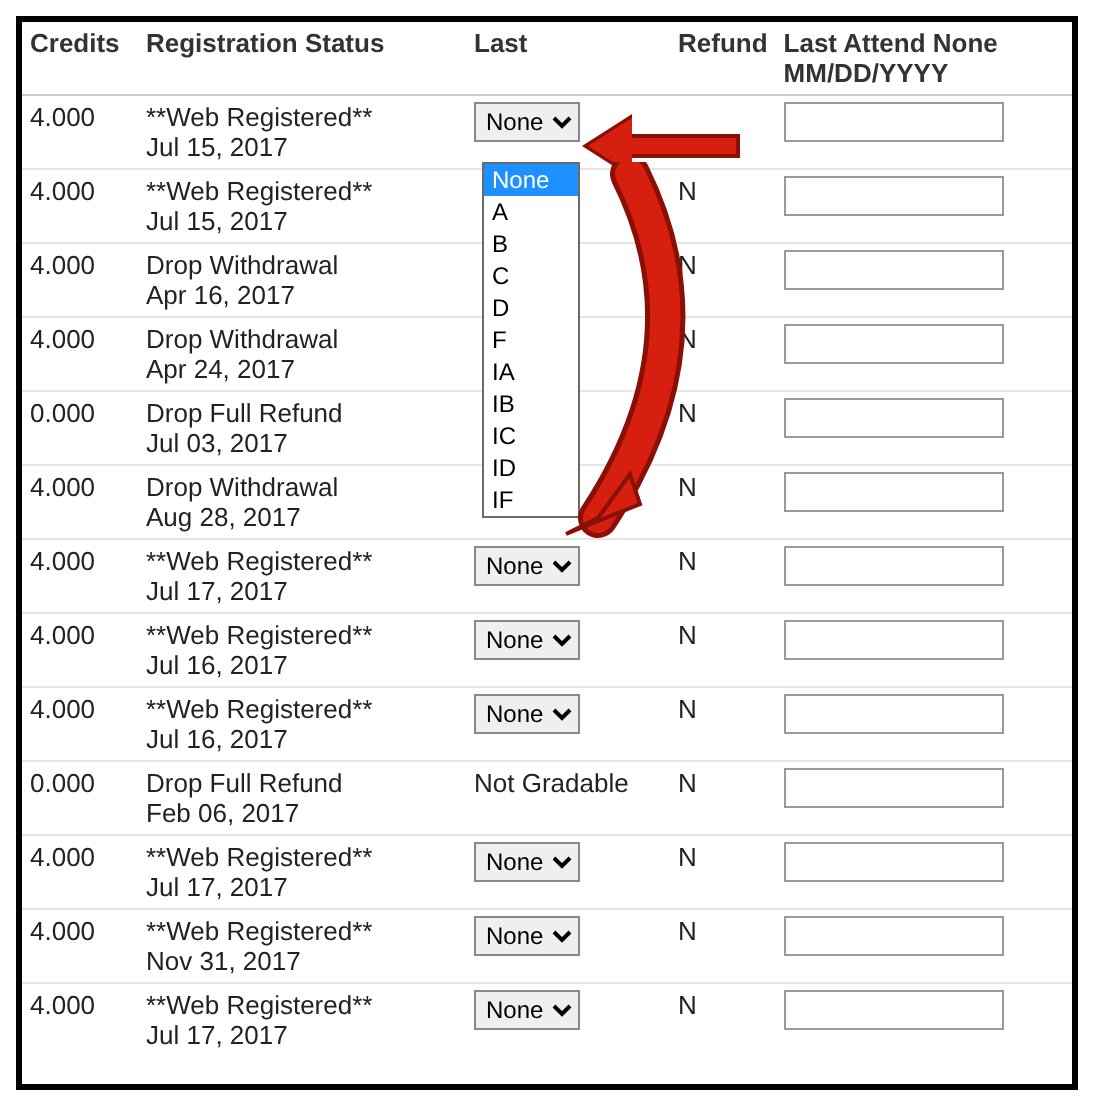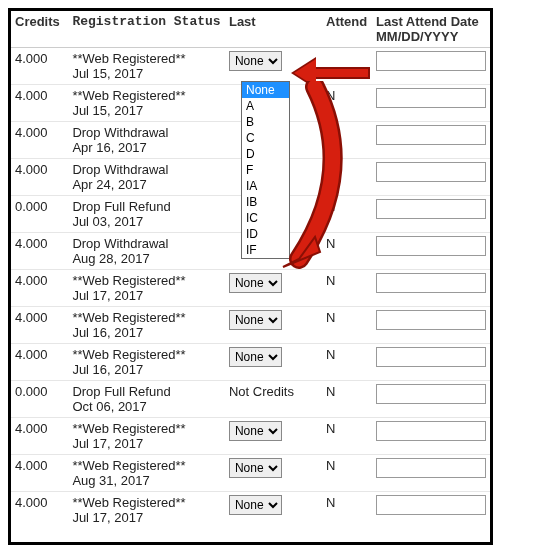--- a/index.html
+++ b/index.html
@@ -6,21 +6,21 @@
   body {
     margin: 0;
     padding: 8px;
     font-family: Verdana, Geneva, sans-serif;
     font-size: 13px;
     background: #fff;
     width: 547px;
   }
   .frame {
     border: 3px solid #000;
-    width: 485px;
+    width: 531px;
     height: 537px;
     position: relative;
     background: #fff;
     overflow: hidden;
   }
   table {
     border-collapse: collapse;
     width: 100%;
   }
   th {
@@ -35,21 +35,21 @@
   td {
     padding: 3px 4px;
     vertical-align: top;
     font-size: 13px;
     color: #222;
   }
   tr.data-row td {
     border-top: 1px solid #e6e6e6;
   }
   .credits-col { width: 58px; }
-  .regstat-col { width: 164px; font-family: Liberation Mono, monospace; }
+  .regstat-col { width: 164px; }
   .grade-col  { width: 102px; }
   .rolled-col { width: 50px; }
   .last-col   { width: auto; }
   select.grade-select {
     font-size: 12px;
     background: #efefef;
     border: 1px solid #888;
     padding: 0 1px;
     height: 20px;
   }
@@ -133,22 +133,22 @@
 <body>
 
 <div class="frame">
 
   <table>
     <thead>
       <tr>
         <th class="credits-col">Credits</th>
         <th class="regstat-col">Registration Status</th>
         <th class="grade-col">Last</th>
-        <th class="rolled-col">Attend</th>
-        <th class="last-col">Last Attend Date MM/DD/YYYY</th>
+        <th class="rolled-col">Refund</th>
+        <th class="last-col">Last Attend None MM/DD/YYYY</th>
       </tr>
     </thead>
     <tbody id="tbody">
         <tr class="data-row">
           <td>4.000</td>
           <td><span>**Web Registered**</span><span class="status-line2">Jul 15, 2017</span></td>
           <td><select class="grade-select"><option>None</option><option>A</option><option>B</option><option>C</option><option>D</option><option>F</option><option>IA</option><option>IB</option><option>IC</option><option>ID</option><option>IF</option></select></td>
           <td></td>
           <td><input type="text" class="last-attend" style=""></td>
         </tr>
@@ -203,35 +203,35 @@
         </tr>
         <tr class="data-row">
           <td>4.000</td>
           <td><span>**Web Registered**</span><span class="status-line2">Jul 16, 2017</span></td>
           <td><select class="grade-select"><option>None</option><option>A</option><option>B</option><option>C</option><option>D</option><option>F</option><option>IA</option><option>IB</option><option>IC</option><option>ID</option><option>IF</option></select></td>
           <td>N</td>
           <td><input type="text" class="last-attend" style=""></td>
         </tr>
         <tr class="data-row">
           <td>0.000</td>
-          <td><span>Drop Full Refund</span><span class="status-line2">Oct 06, 2017</span></td>
-          <td>Not Credits</td>
+          <td><span>Drop Full Refund</span><span class="status-line2">Feb 06, 2017</span></td>
+          <td>Not Gradable</td>
           <td>N</td>
           <td><input type="text" class="last-attend" style=""></td>
         </tr>
         <tr class="data-row">
           <td>4.000</td>
           <td><span>**Web Registered**</span><span class="status-line2">Jul 17, 2017</span></td>
           <td><select class="grade-select"><option>None</option><option>A</option><option>B</option><option>C</option><option>D</option><option>F</option><option>IA</option><option>IB</option><option>IC</option><option>ID</option><option>IF</option></select></td>
           <td>N</td>
           <td><input type="text" class="last-attend" style=""></td>
         </tr>
         <tr class="data-row">
           <td>4.000</td>
-          <td><span>**Web Registered**</span><span class="status-line2">Aug 31, 2017</span></td>
+          <td><span>**Web Registered**</span><span class="status-line2">Nov 31, 2017</span></td>
           <td><select class="grade-select"><option>None</option><option>A</option><option>B</option><option>C</option><option>D</option><option>F</option><option>IA</option><option>IB</option><option>IC</option><option>ID</option><option>IF</option></select></td>
           <td>N</td>
           <td><input type="text" class="last-attend" style=""></td>
         </tr>
         <tr class="data-row">
           <td>4.000</td>
           <td><span>**Web Registered**</span><span class="status-line2">Jul 17, 2017</span></td>
           <td><select class="grade-select"><option>None</option><option>A</option><option>B</option><option>C</option><option>D</option><option>F</option><option>IA</option><option>IB</option><option>IC</option><option>ID</option><option>IF</option></select></td>
           <td>N</td>
           <td><input type="text" class="last-attend" style=""></td>

